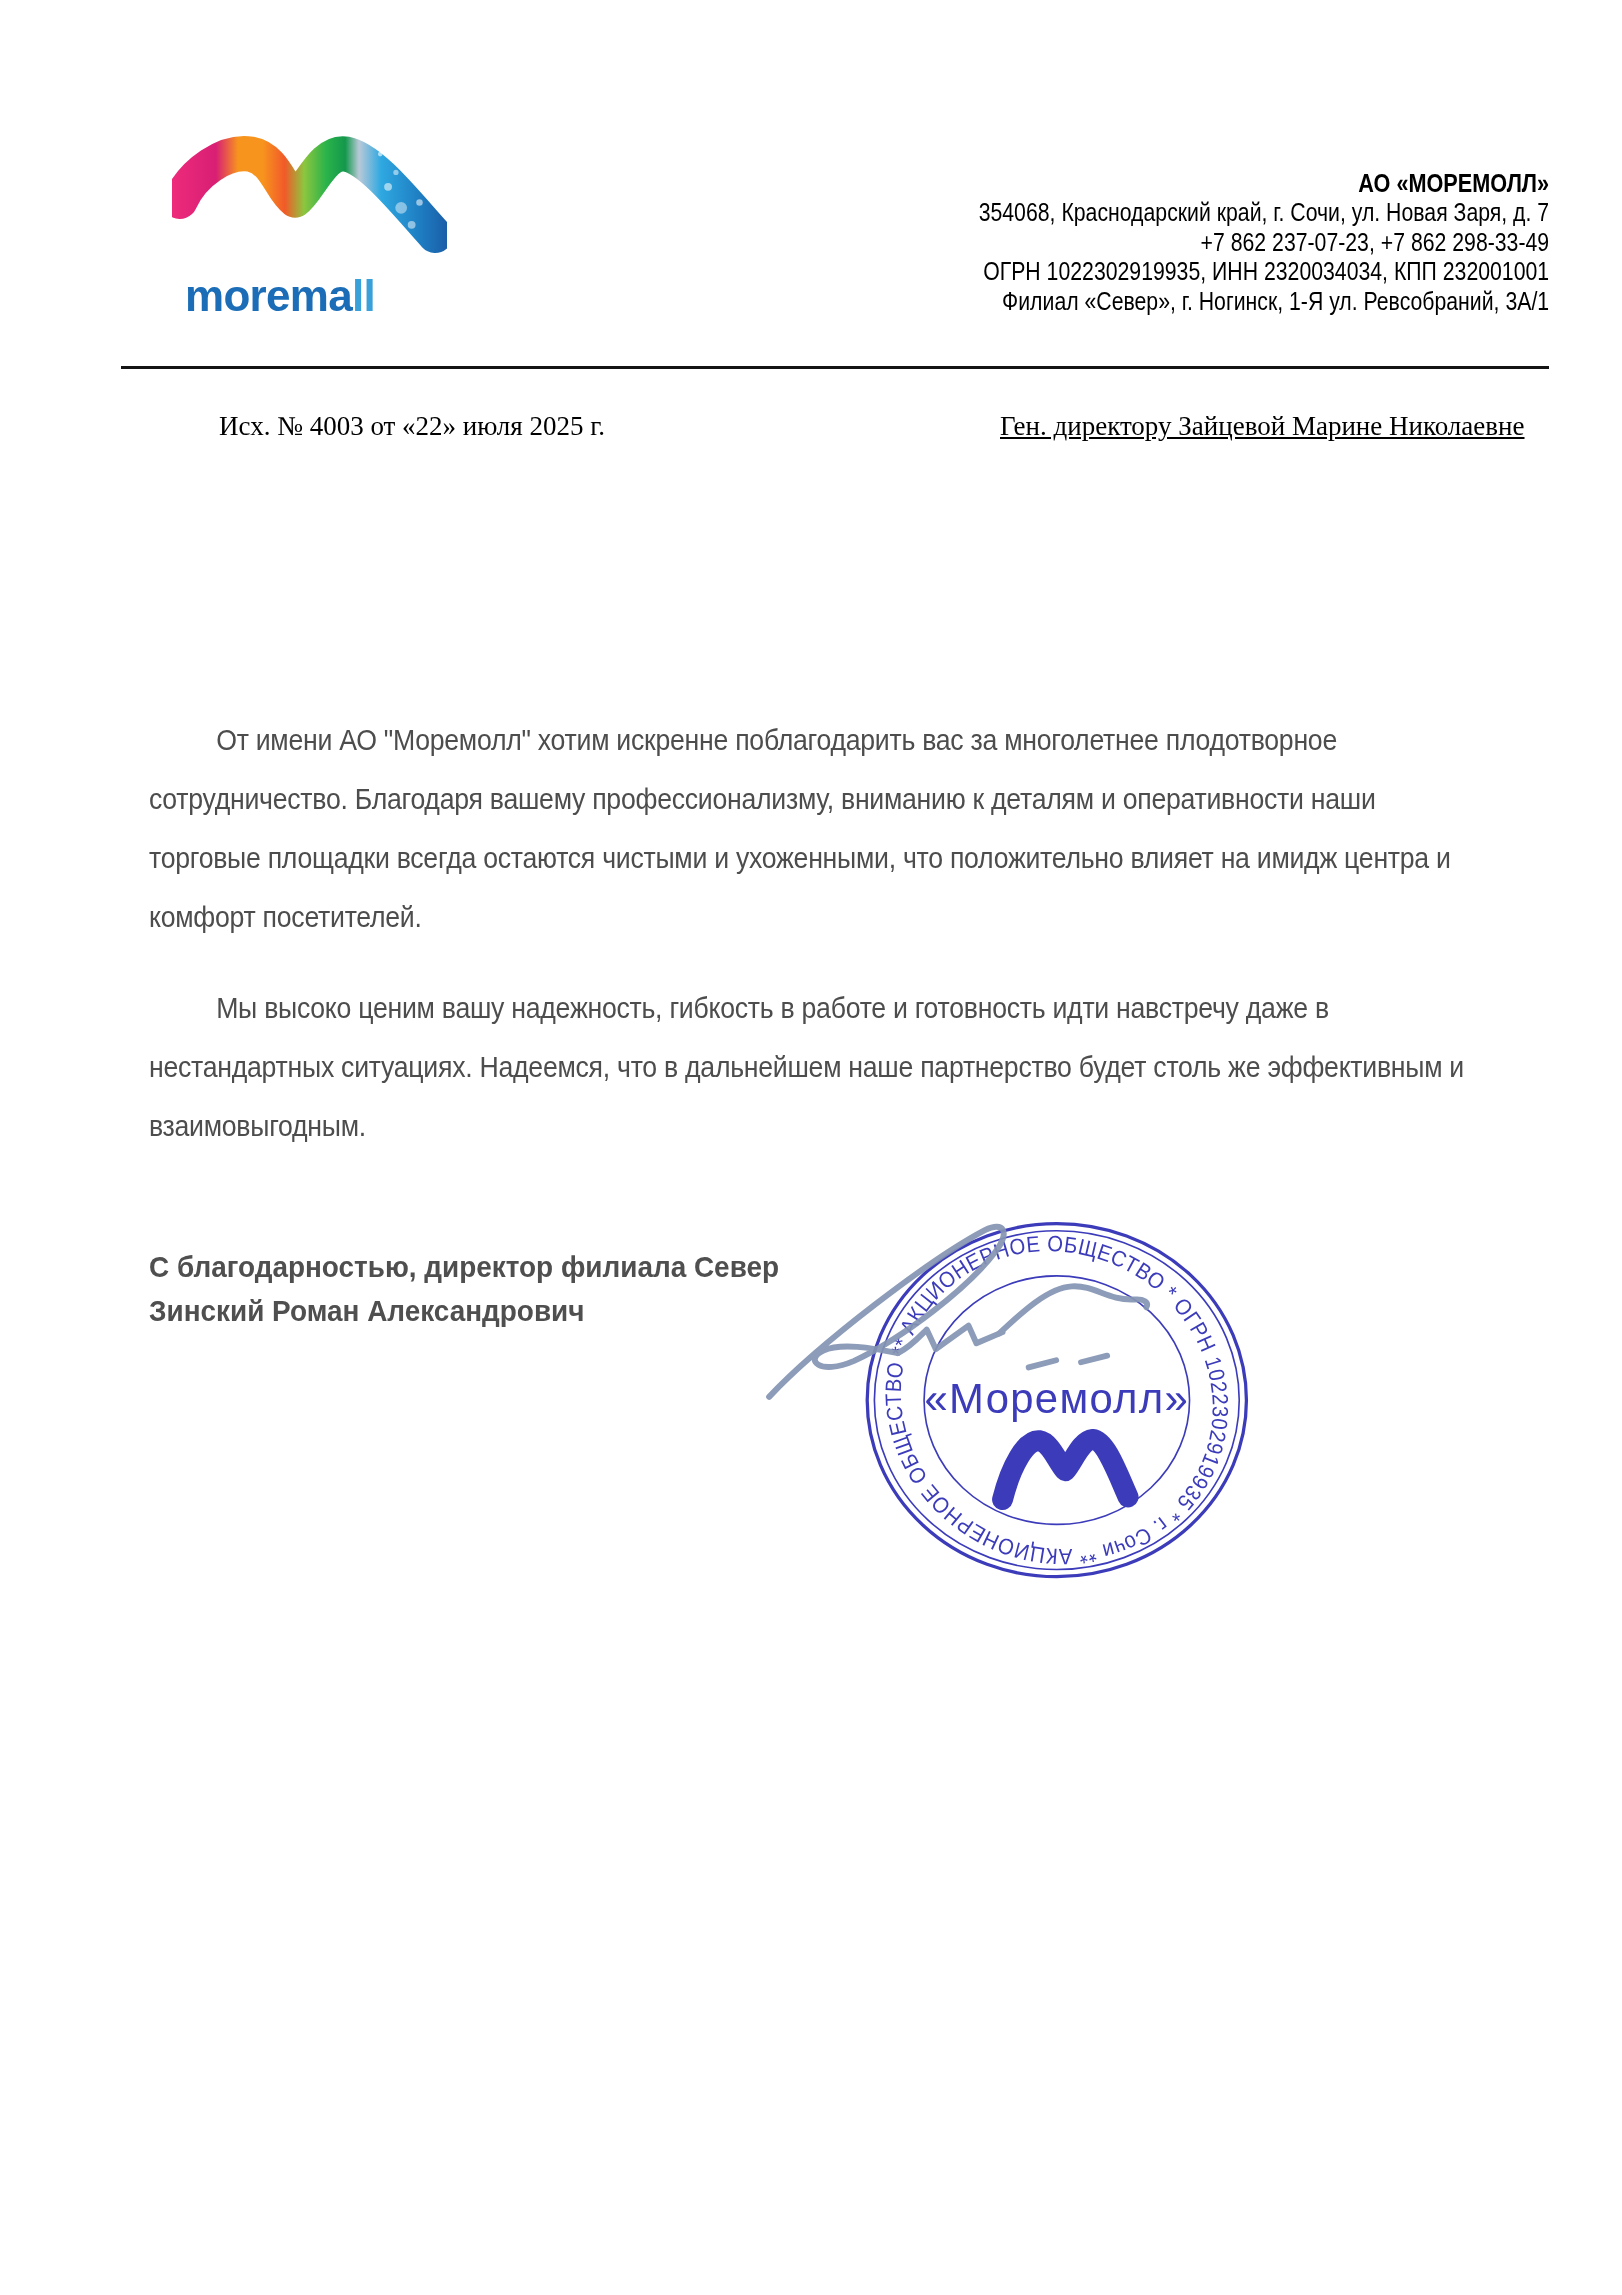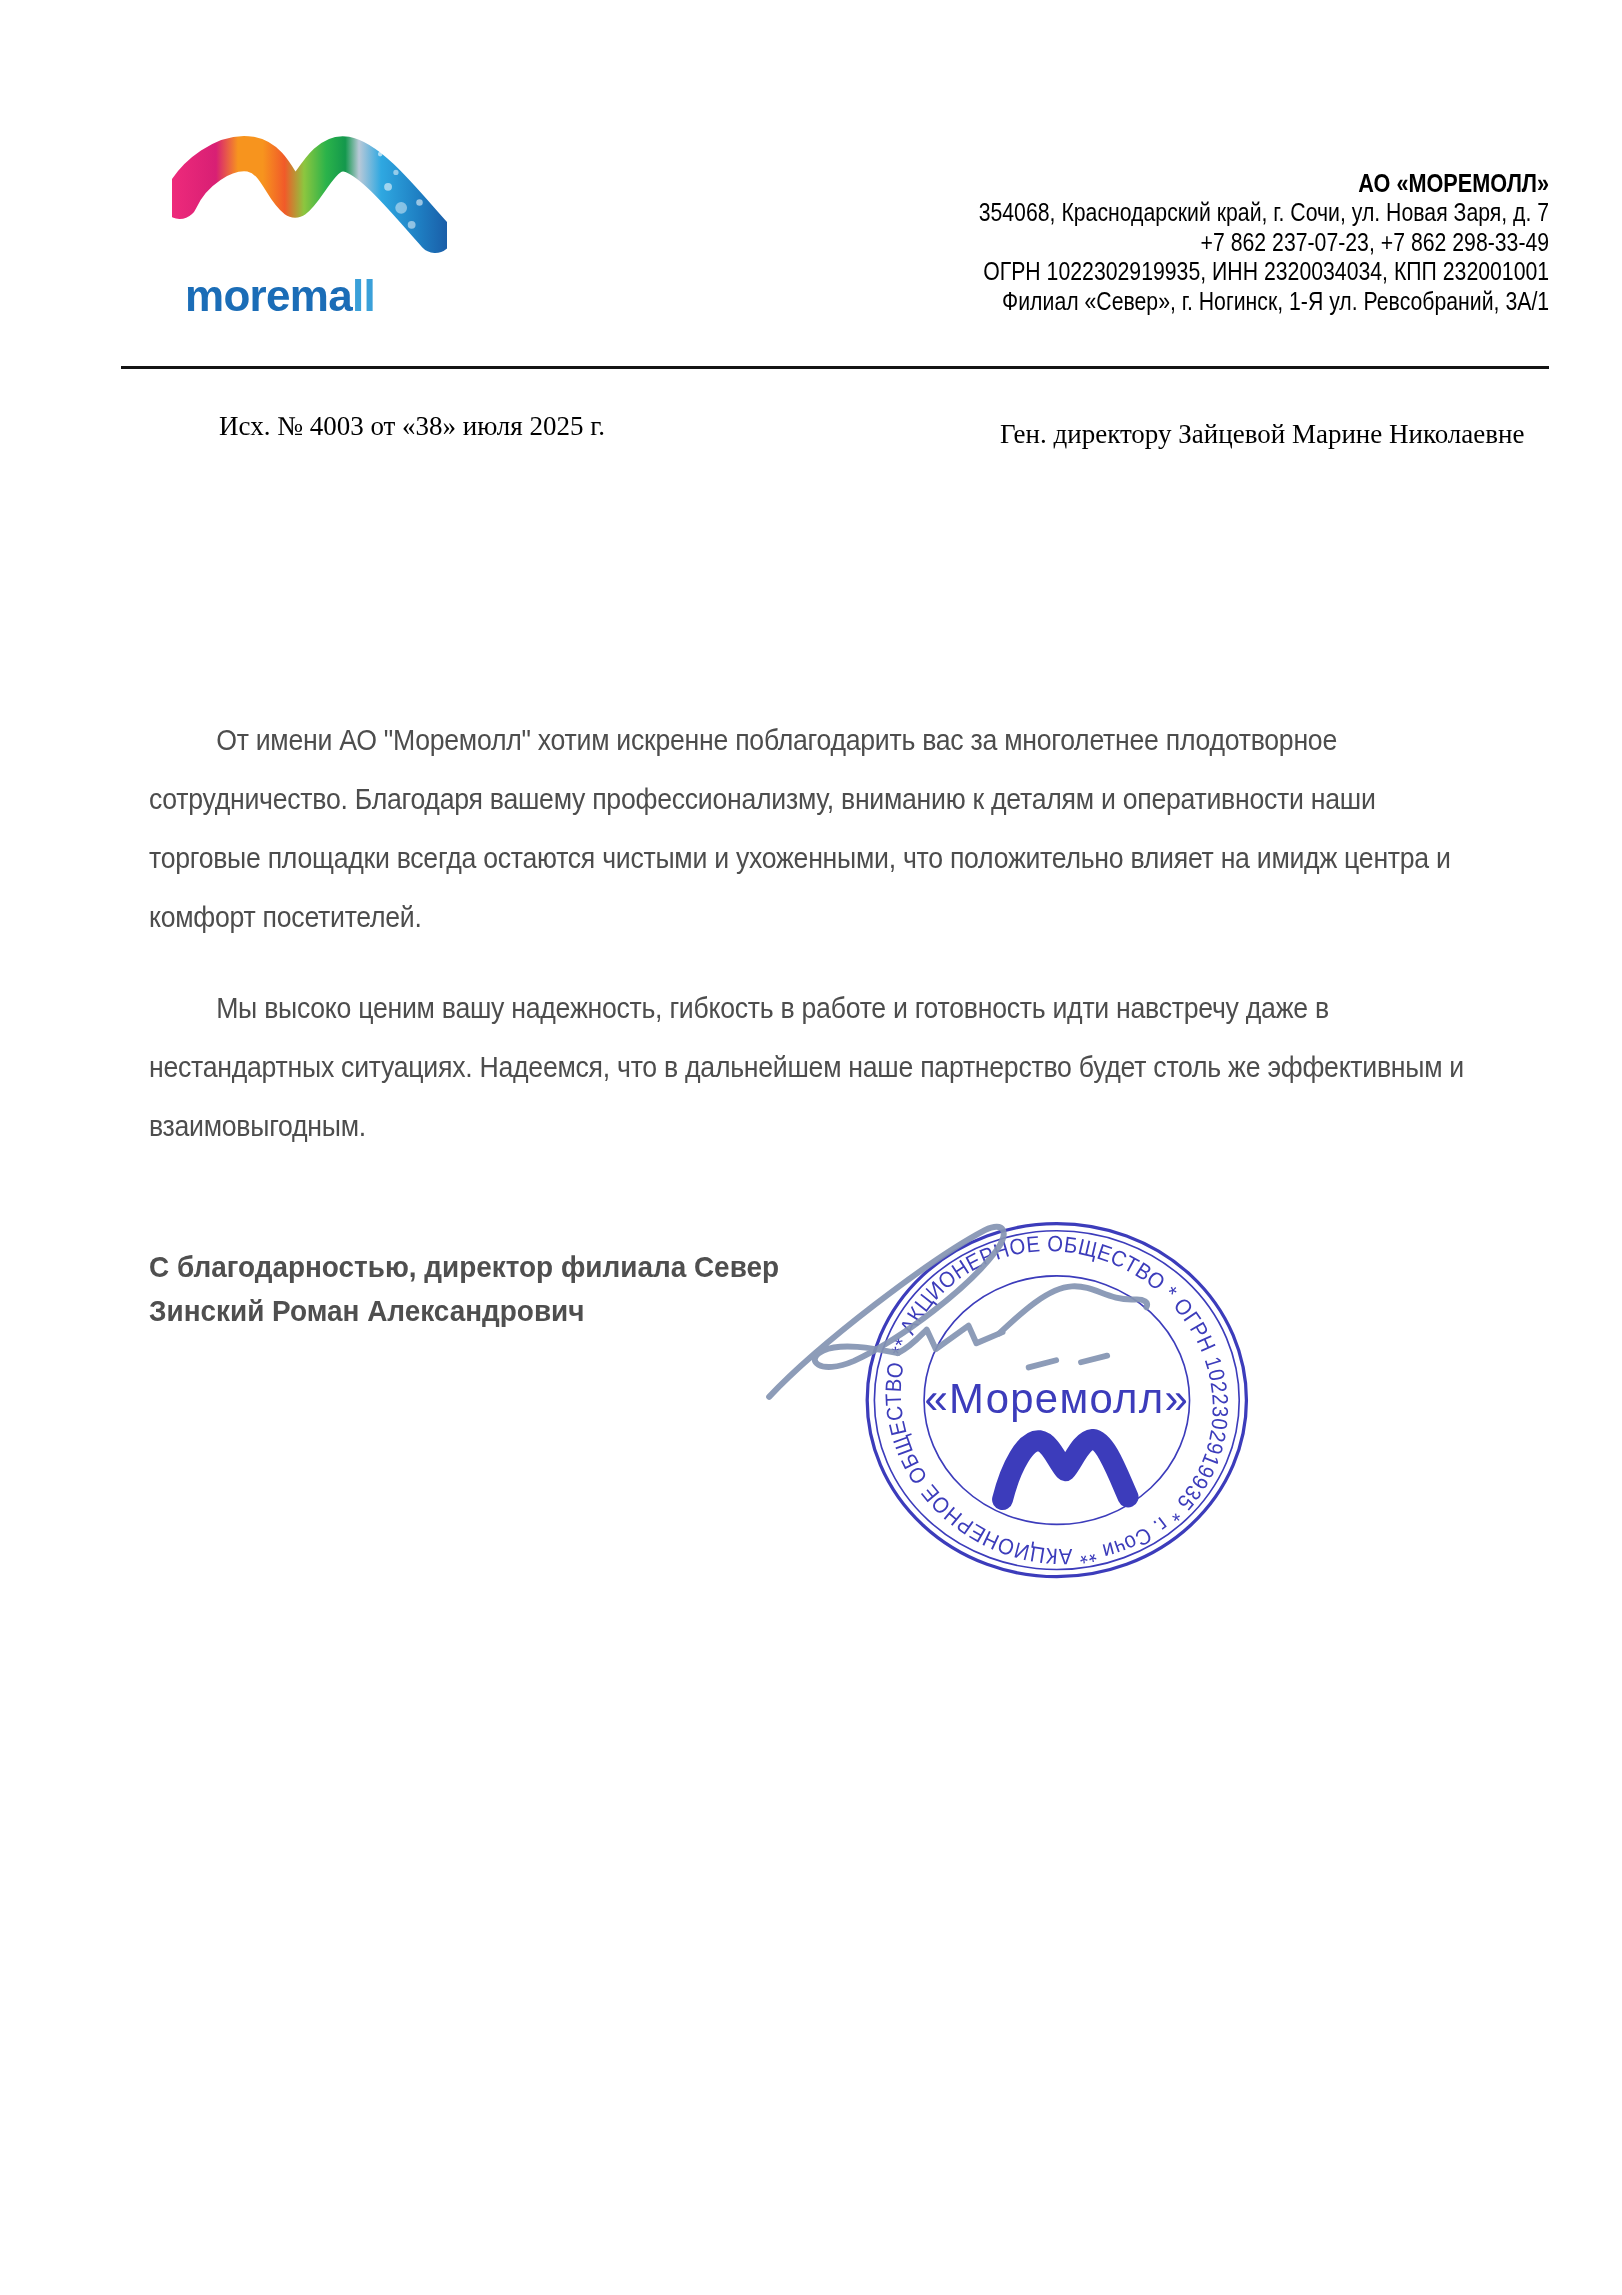--- a/index.html
+++ b/index.html
@@ -25,21 +25,21 @@
     transform:scaleX(.85);transform-origin:100% 0;
     white-space:nowrap;
   }
   .org-company{font-weight:bold;font-size:25.5px;}
   
   .rule{position:absolute;left:121px;top:366px;width:1428px;height:3.3px;background:#141414;}
   
   .meta{position:absolute;left:0;top:411px;width:1623px;height:39px;
         font-family:"Liberation Serif",serif;font-size:27px;color:#000;}
   .meta-out{position:absolute;left:219px;top:0;white-space:nowrap;}
-  .meta-rcpt{position:absolute;left:1000px;top:8px;white-space:nowrap;}
+  .meta-rcpt{position:absolute;left:1000px;top:0;white-space:nowrap;text-decoration:underline;}
   
   .title-wrap{position:absolute;left:216px;top:568px;width:1341px;text-align:center;}
   .title{
     display:inline-block;
     font-size:47px;line-height:60px;letter-spacing:2px;color:#000;
     border-bottom:3.3px solid #000;padding:0 9.2px 1.3px 9.2px;
     transform:scaleX(.94);transform-origin:50% 0;
     white-space:nowrap;
   }
   
@@ -105,21 +105,21 @@
         <div class="hline">354068, Краснодарский край, г. Сочи, ул. Новая Заря, д. 7</div>
         <div class="hline">+7 862 237-07-23, +7 862 298-33-49</div>
         <div class="hline">ОГРН 1022302919935, ИНН 2320034034, КПП 232001001</div>
         <div class="hline">Филиал «Север», г. Ногинск, 1-Я ул. Ревсобраний, 3А/1</div>
       </div>
   </div>
 
   <div class="rule"></div>
 
   <div class="meta">
-    <div class="meta-out">Исх. № 4003 от «38» июля 2025 г.</div>
+    <div class="meta-out">Исх. № 4003 от «22» июля 2025 г.</div>
     <div class="meta-rcpt">Ген. директору Зайцевой Марине Николаевне</div>
   </div>
 
 
   <div class="para p1">
       <div class="bline">От имени АО "Моремолл" хотим искренне поблагодарить вас за многолетнее плодотворное</div>
       <div class="bline">сотрудничество. Благодаря вашему профессионализму, вниманию к деталям и оперативности наши</div>
       <div class="bline">торговые площадки всегда остаются чистыми и ухоженными, что положительно влияет на имидж центра и</div>
       <div class="bline">комфорт посетителей.</div>
     </div>

